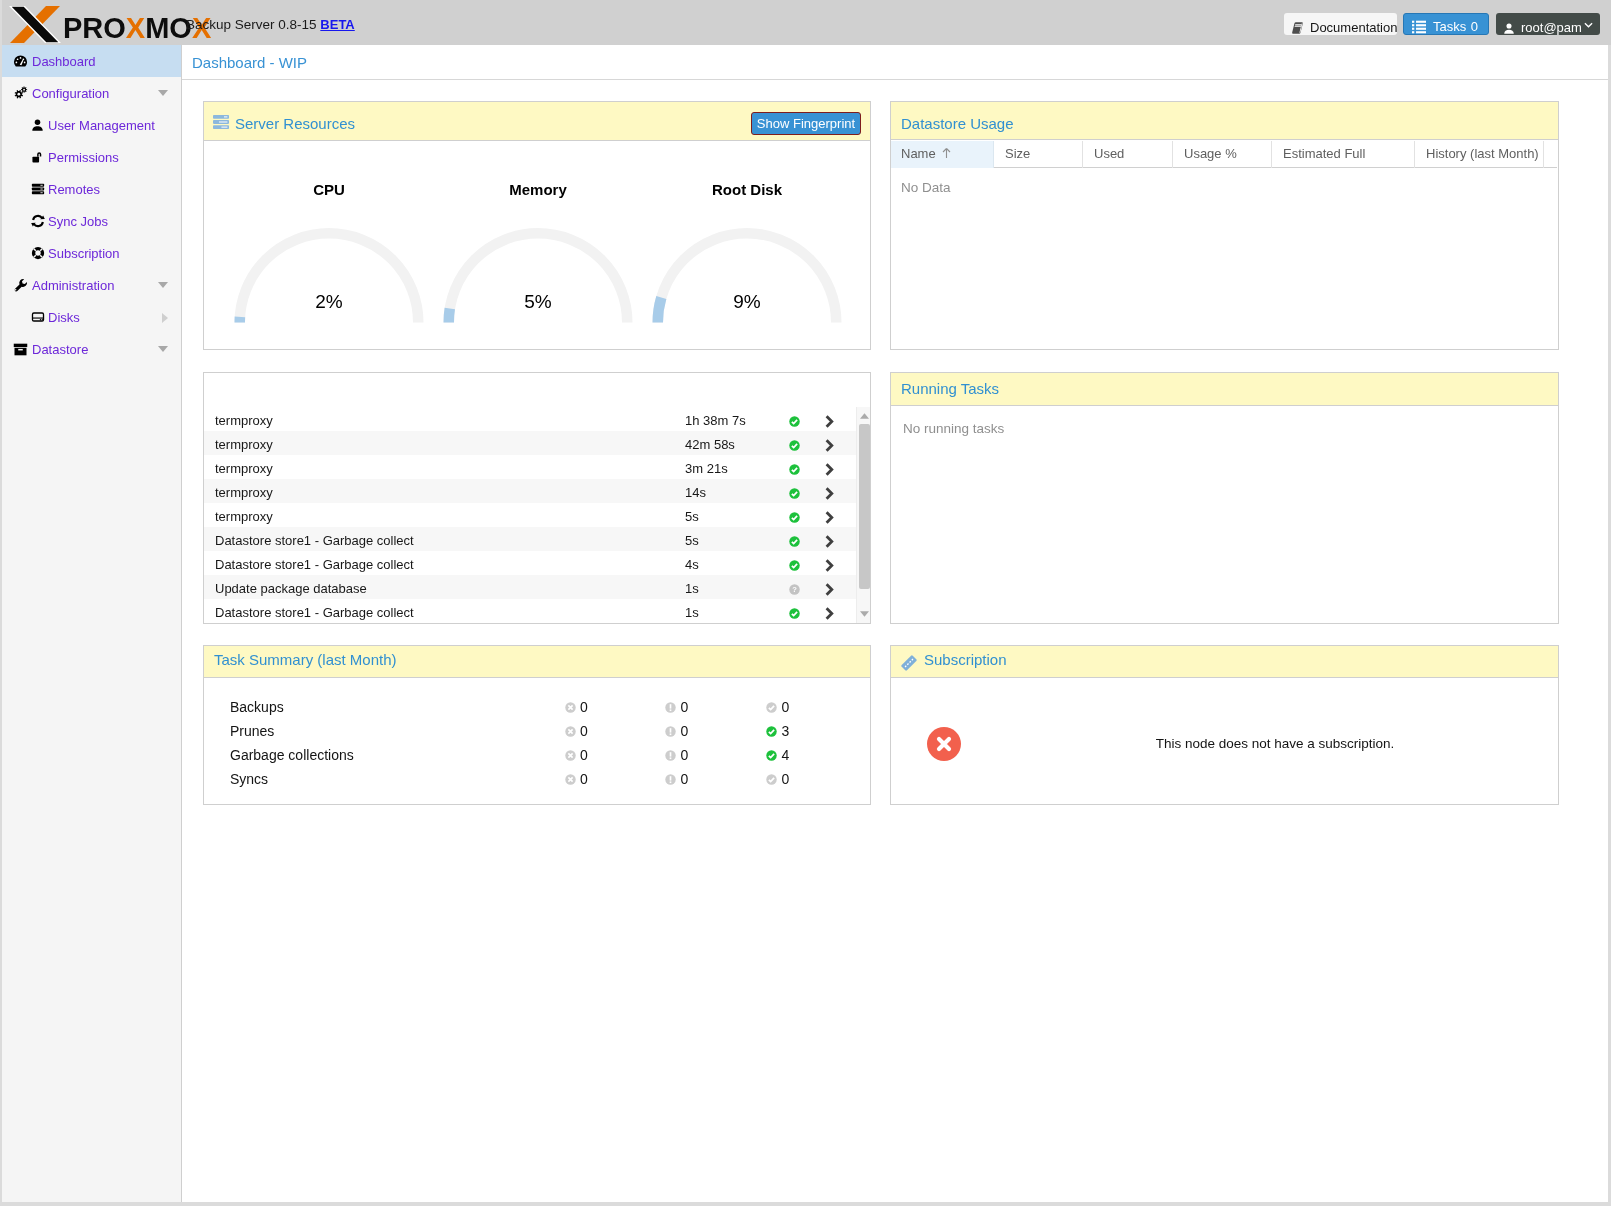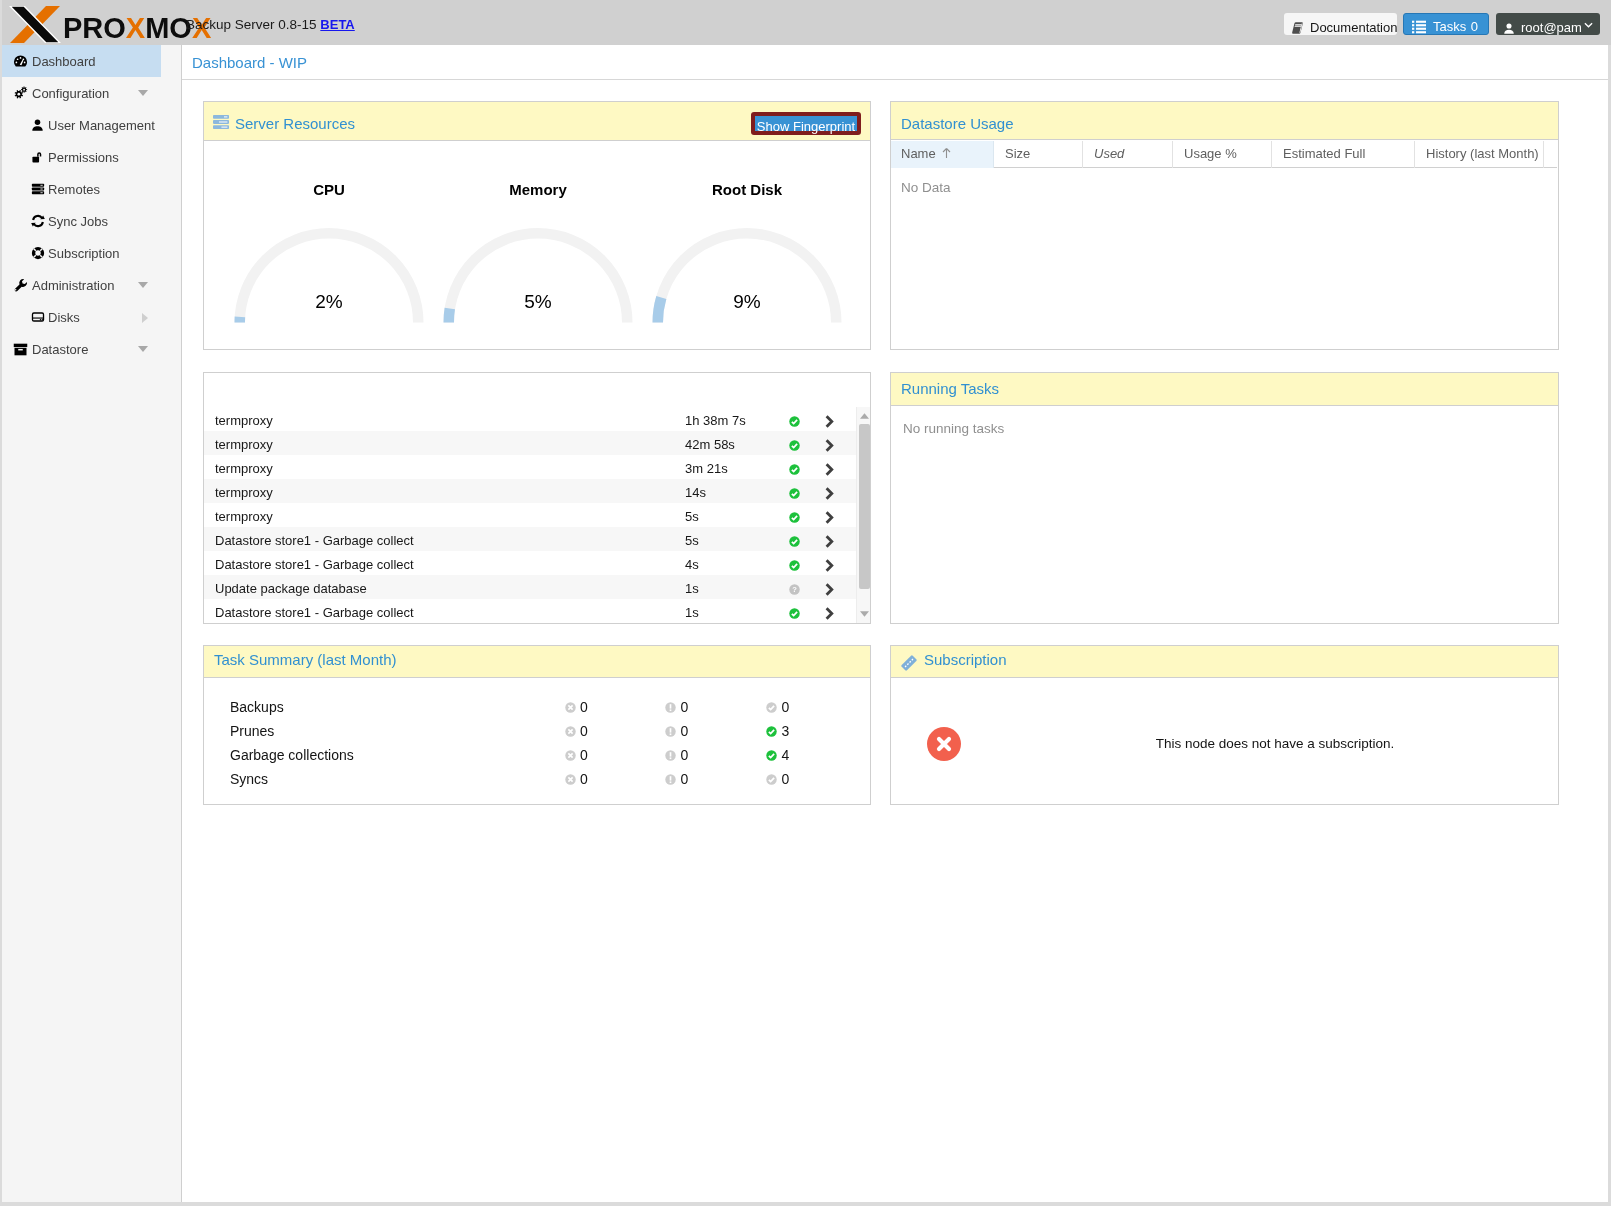--- a/index.html
+++ b/index.html
@@ -11,21 +11,21 @@
   
   #logotext { position:absolute; left:61px; top:12px; font-size:29px; font-weight:bold; color:#0d0d0d; letter-spacing:0px; }
   #logotext .ox { color:#e57000; }
   #prodname { position:absolute; left:184px; top:17px; font-size:13.5px; color:#1a1a1a; }
   #prodname a { color:#1717ee; text-decoration:underline; font-weight:bold; font-size:13px; }
   .hbtn { position:absolute; top:13px; height:22px; border-radius:3px; font-size:13px; display:flex; align-items:flex-end; }
 
   
   #sidebar { position:absolute; left:2px; top:45px; width:179px; height:1157px; background:#f5f5f5; }
   #sidebar-border { position:absolute; left:181px; top:45px; width:1px; height:1157px; background:#cfcfcf; }
-  .nav { position:absolute; left:0; width:159px; height:32px; display:flex; align-items:center; font-size:13px; color:#404040; }
+  .nav { position:absolute; left:0; width:179px; height:32px; display:flex; align-items:center; font-size:13px; color:#6d28d9; }
   .nav .ico { position:absolute; left:11px; width:15px; height:16px; display:flex; align-items:center; justify-content:center;}
   .nav .ico2 { position:absolute; left:28px; width:15px; height:16px; display:flex; align-items:center; justify-content:center;}
   .nav .lbl1 { position:absolute; left:30px; }
   .nav .lbl2 { position:absolute; left:46px; }
   .nav .caret { position:absolute; right:13px; top:13px; }
   .sel { background:#c6ddf1; }
 
   
   #main { position:absolute; left:182px; top:45px; width:1426px; height:1157px; background:#ffffff; }
   #titlebar { position:absolute; left:182px; top:45px; width:1426px; height:35px; background:#ffffff; border-bottom:1px solid #d7d7d7; }
@@ -224,21 +224,21 @@
       <svg width="16" height="14" viewBox="0 0 16 14">
         <rect x="0" y="0" width="16" height="3.8" rx="0.8" fill="#8cb8dd"></rect>
           <rect x="0" y="5.1" width="16" height="3.8" rx="0.8" fill="#8cb8dd"></rect>
           <rect x="0" y="10.2" width="16" height="3.8" rx="0.8" fill="#8cb8dd"></rect>
         <rect x="11" y="1.4" width="3.4" height="1" fill="#fff"></rect>
           <rect x="6" y="6.5" width="8.4" height="1" fill="#fff"></rect>
           <rect x="8.4" y="11.6" width="6" height="1" fill="#fff"></rect>
       </svg>
     </span>
     <span class="ptitle" style="left:31px; top:13px;">Server Resources</span>
-    <div style="position:absolute; right:9px; top:10px; width:110px; height:23px; background:#3892d4; border:4px solid #7f1d1d; border-radius:3px; color:#fff; font-size:13px; text-align:center; line-height:21px;">Show Fingerprint</div>
+    <div style="position:absolute; right:9px; top:10px; width:110px; height:23px; background:#3892d4; border:1px solid #7f1d1d; border-radius:3px; color:#fff; font-size:13px; text-align:center; line-height:21px;">Show Fingerprint</div>
   </div>
 
   <div style="position:absolute; left:30px; top:79px; width:190px; text-align:center; font-size:15px; font-weight:bold; color:#010101;">CPU</div>
   <div style="position:absolute; left:239px; top:79px; width:190px; text-align:center; font-size:15px; font-weight:bold; color:#010101;">Memory</div>
   <div style="position:absolute; left:448px; top:79px; width:190px; text-align:center; font-size:15px; font-weight:bold; color:#010101;">Root Disk</div>
 
   <div style="position:absolute; left:30px; top:126px; width:190px; height:95px; overflow:hidden;">
     <svg width="190" height="95" viewBox="0 0 190 95">
       <path d="M 5.75 94.5 A 89.25 89.25 0 0 1 184.25 94.5" fill="none" stroke="#f2f2f2" stroke-width="10.5"></path>
       <path d="M 5.75 94.5 A 89.25 89.25 0 0 1 5.92 88.9" fill="none" stroke="#a8cce9" stroke-width="10.5"></path>
@@ -263,21 +263,21 @@
 
 <div class="panel" style="left:890px; top:101px; width:669px; height:249px;">
   <div class="phead" style="height:38px;">
     <span class="ptitle" style="top:13px;">Datastore Usage</span>
   </div>
   <div id="gridhead" style="position:absolute; left:0; top:39px; width:666px; height:27px; border-bottom:1px solid #d0d0d0; font-size:13px; color:#5f5f5f; white-space:nowrap;">
     <div style="position:absolute; left:0; top:0; width:103px; height:27px; background:#e9f3fb; border-right:1px solid #dbe7f0; line-height:26px; padding-left:10px;">Name <svg width="9" height="12" viewBox="0 0 9 12" style="vertical-align:-1px; margin-left:3px;">
           <path d="M4.5 11V1.5M4.5 1.5L1 5M4.5 1.5L8 5" fill="none" stroke="#8f8f8f" stroke-width="1.1"></path>
         </svg></div>
     <div style="position:absolute; left:104px; top:0; width:88px; height:27px; border-right:1px solid #e2e2e2; line-height:26px; padding-left:10px;">Size</div>
-    <div style="position:absolute; left:193px; top:0; width:89px; height:27px; border-right:1px solid #e2e2e2; line-height:26px; padding-left:10px;font-style:italic;">Used</div>
+    <div style="position:absolute; left:193px; top:0; width:89px; height:27px; border-right:1px solid #e2e2e2; line-height:26px; padding-left:10px;">Used</div>
     <div style="position:absolute; left:283px; top:0; width:98px; height:27px; border-right:1px solid #e2e2e2; line-height:26px; padding-left:10px;">Usage %</div>
     <div style="position:absolute; left:382px; top:0; width:142px; height:27px; border-right:1px solid #e2e2e2; line-height:26px; padding-left:10px;">Estimated Full</div>
     <div style="position:absolute; left:525px; top:0; width:128px; height:27px; border-right:1px solid #e2e2e2; line-height:26px; padding-left:10px;">History (last Month)</div>
   </div>
   <div style="position:absolute; left:10px; top:78px; font-size:13.5px; color:#8f8f8f;">No Data</div>
 </div>
 
 <div class="panel" style="left:203px; top:372px; width:668px; height:252px;">
   <div id="tasklist" style="position:absolute; left:0; top:34px; width:653px; font-size:13px; color:#181818;">
       <div style="position:relative; height:24px; line-height:27px; background:#ffffff;">

